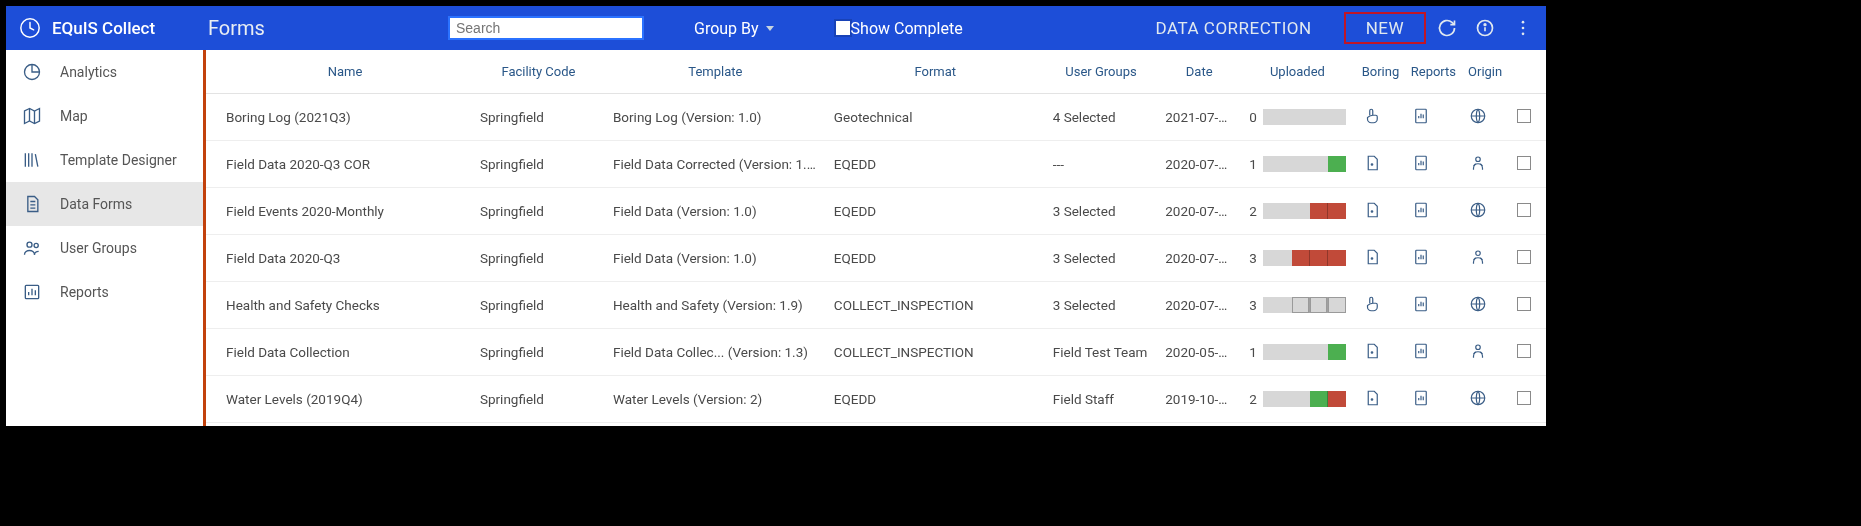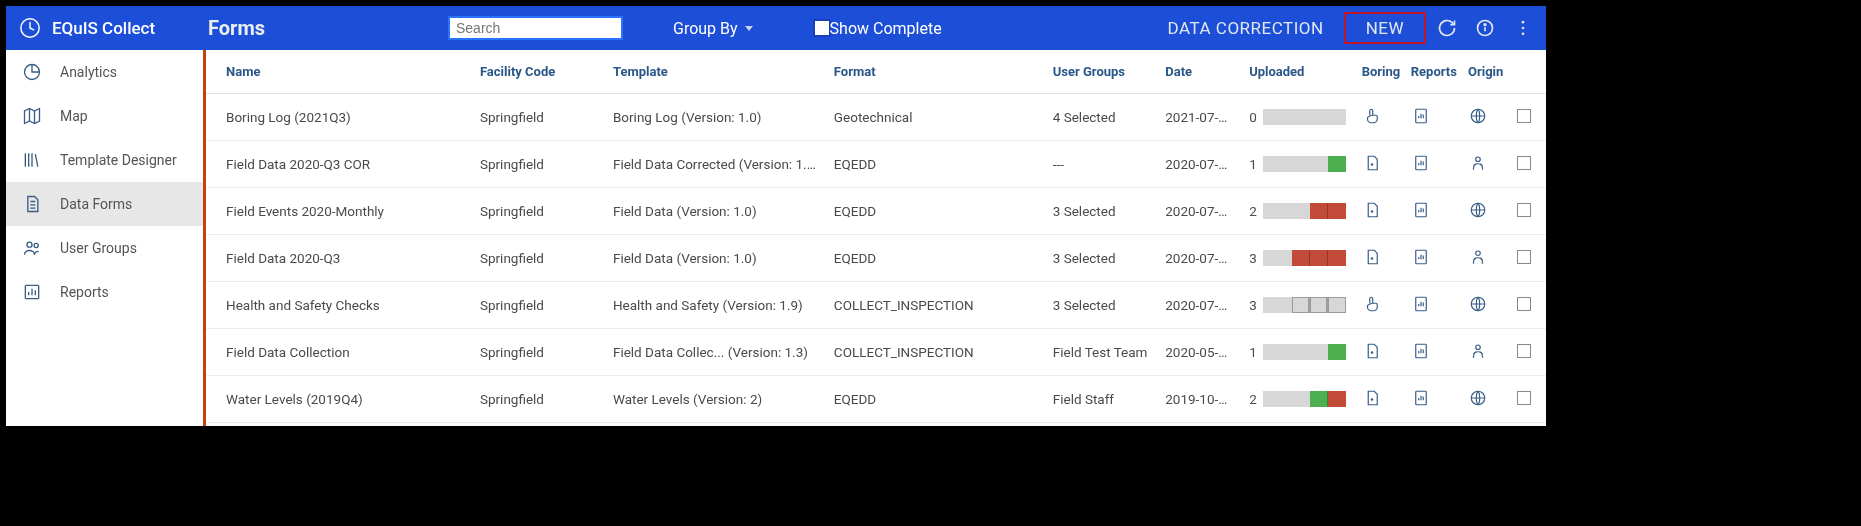--- a/index.html
+++ b/index.html
@@ -3,42 +3,42 @@
 <meta charset="utf-8">
 <style>
   * { box-sizing: border-box; margin: 0; padding: 0; }
   body { font-family: Roboto, Arial, sans-serif; background: #000; padding: 6px; font-size: 14px; color: #424242; }
   .app { background: #fff; width: 1540px; height: 420px; overflow: hidden; position: relative; }
 
   
   .header { height: 44px; background: #1d4ed8; display: flex; align-items: center; color: #fff; padding-left: 12px; }
   .logo { width: 24px; height: 24px; display:flex; align-items:center; justify-content:center; }
   .brand { font-size: 17px; font-weight: 500; margin-left: 10px; width: 156px; }
-  .page-title { font-size: 20px; font-weight: 700; width: 240px; color: #e9eef3; }
-  .search { background: #fff; border: 2px solid #2b72ff; width: 175px; height: 24px; padding: 2px 6px; font-size: 14px; color: #888; }
+  .page-title { font-size: 20px; font-weight: 400; width: 240px; color: #e9eef3; }
+  .search { background: #fff; border: 2px solid #2b72ff; width: 196px; height: 24px; padding: 2px 6px; font-size: 14px; color: #888; }
   .group-by { margin-left: 44px; font-size: 16px; display: flex; align-items: center; gap: 7px; cursor: pointer; padding: 4px 6px; }
   .caret { width: 0; height: 0; border-left: 4px solid transparent; border-right: 4px solid transparent; border-top: 5px solid #c8d4df; }
   .show-complete { margin-left: 56px; display:flex; align-items:center; gap: 1px; font-size: 16px; }
   .checkbox-sm { width: 14px; height: 14px; background:#fff; outline:2px solid rgba(0,0,0,0.15); display:inline-block; }
   .spacer { flex: 1; }
   .btn { font-size: 17px; font-weight: 400; letter-spacing: .5px; padding: 6px 12px; cursor:pointer; color:#e0e8ef; }
-  .btn-new { border: 2px solid #c01627; padding: 4px 20px; margin-left: 8px; }
+  .btn-new { border: 2px solid #c01627; padding: 4px 20px; margin-left: 20px; }
   .hdr-icon { width: 34px; height:34px; display:flex; align-items:center; justify-content:center; cursor:pointer; color:#e0e8ef; margin-left:4px; }
 
   
   .body { display:flex; height: calc(100% - 44px); }
   .sidebar { width: 200px; flex-shrink:0; background:#fff; border-right:3px solid #c2410c; }
   .nav-item { height: 44px; display:flex; align-items:center; padding-left:16px; gap:18px; color:#555; cursor:pointer; font-size:14px; }
   .nav-item.active { background:#e7e7e7; }
   .nav-icon { width:20px; height:20px; color:#3a5d86; display:flex; align-items:center; justify-content:center; }
 
   
   .main { flex:1; overflow:hidden; }
   table { width:100%; border-collapse:collapse; table-layout:fixed; }
-  th { text-align:left; font-size:13px; font-weight:700; color:#2a5788; padding: 14px 8px 14px 8px; border-bottom:1px solid #e3e3e3; }
+  th { text-align:center; font-size:13px; font-weight:400; color:#2a5788; padding: 14px 8px 14px 8px; border-bottom:1px solid #e3e3e3; }
   td { padding: 12px 8px; border-bottom:1px solid #eee; font-size:13.5px; color:#4a4a4a; white-space:nowrap; overflow:hidden; text-overflow:ellipsis; }
   th:first-child, td:first-child { padding-left: 20px; }
 
   .upload { display:flex; align-items:center; gap:4px; }
   .upload-num { width:10px; }
   .upload-bar { width: 86px; height: 16px; background:#d7d7d7; position:relative; display:flex; }
   .seg { height:100%; border-right:1px solid rgba(0,0,0,.25); }
   .seg:last-child { border-right:none; }
   .seg.gray-outline { background:#d7d7d7; box-shadow: inset 0 0 0 1px #9a9a9a; }
   .seg.green { background:#4caf50; }

